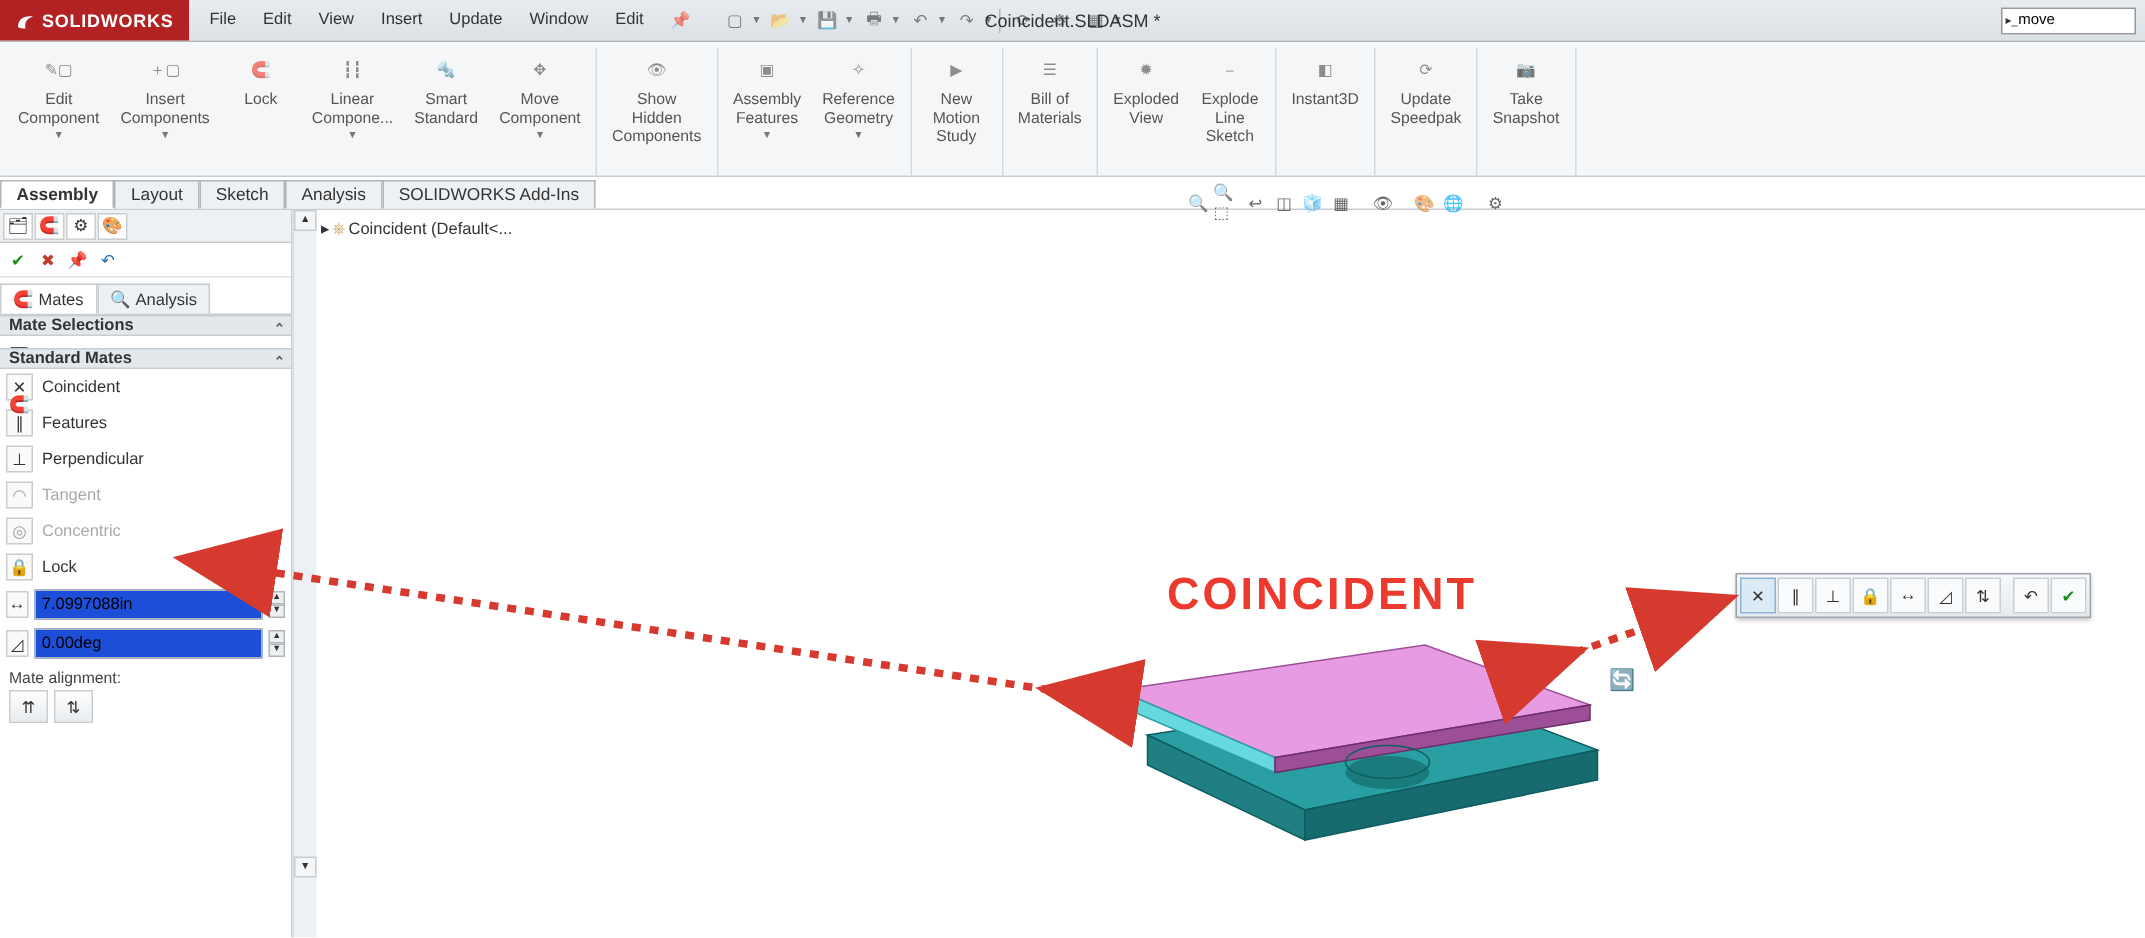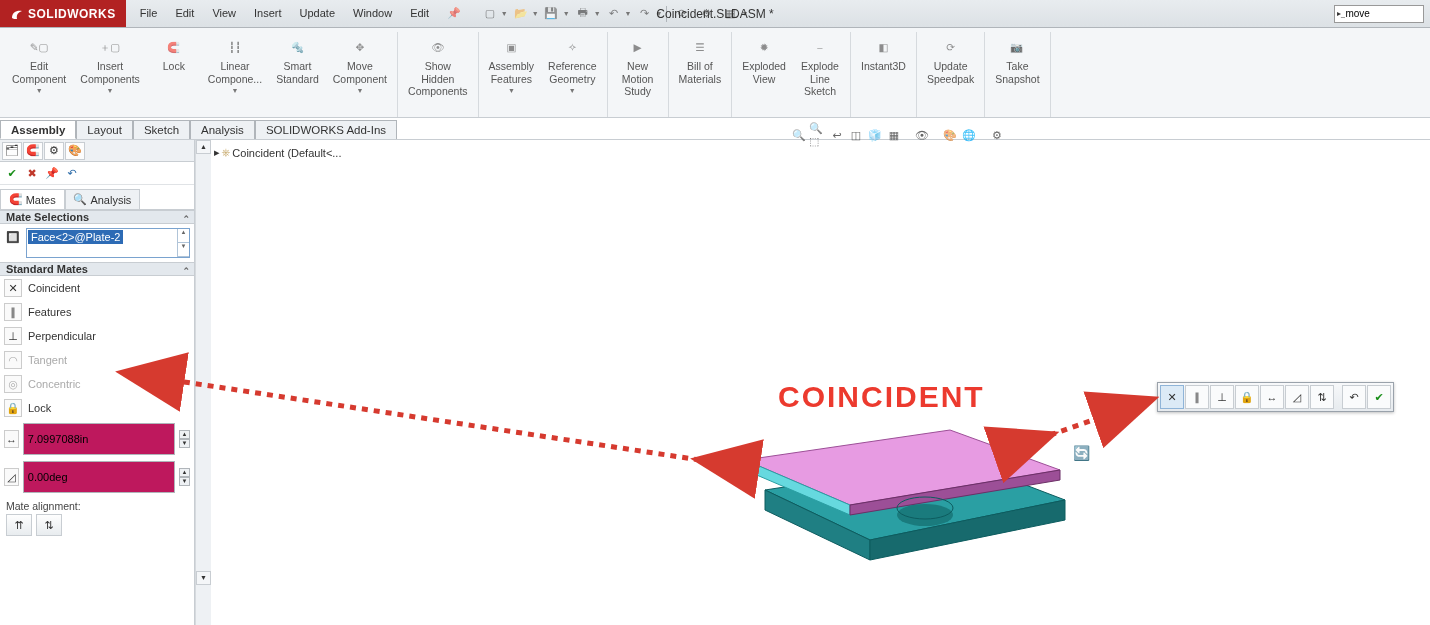--- a/index.html
+++ b/index.html
@@ -51,21 +51,21 @@
 .pm-section-head .coll { position: absolute; right: 4px; top: 3px; font-size: 9px; color: #666; }
 .pm-body { padding: 4px 4px 4px 26px; position: relative; }
 .sel-box { border: 1px solid #7aa3cf; background: #fff; min-height: 30px; font-size: 11px; position: relative; }
 .sel-item { background: #2d6bb5; color: #fff; padding: 1px 3px; margin: 1px; display: inline-block; }
 .sel-spin { position: absolute; right: 0; top: 0; bottom: 0; width: 12px; border-left: 1px solid #b0c4d8; display: flex; flex-direction: column; }
 .sel-spin span { flex: 1; text-align: center; font-size: 6px; color: #666; border-bottom: 1px solid #b0c4d8; }
 .side-ico { position: absolute; left: 4px; width: 18px; height: 18px; display: flex; align-items: center; justify-content: center; }
 .mate-list .mate-item { display: flex; align-items: center; gap: 6px; padding: 3px 4px; cursor: default; }
 .mate-ico { width: 18px; height: 18px; border: 1px solid #ccc; background: #fafafa; display: flex; align-items: center; justify-content: center; }
 .dim-row { display: flex; align-items: center; gap: 4px; padding: 3px 4px; }
-.dim-row input { flex: 1; border: 1px solid #b0b5ba; height: 32px; padding: 0 4px; font-size: 11px; background: #be185d; }
+.dim-row input { flex: 1; border: 1px solid #b0b5ba; height: 20px; padding: 0 4px; font-size: 11px; background: #1d4ed8; }
 .dim-row .spin { width: 14px; display: flex; flex-direction: column; }
 .dim-row .spin span { height: 9px; border: 1px solid #b0b5ba; font-size: 6px; text-align: center; line-height: 7px; background: #eef1f4; }
 .align-label { font-size: 10.5px; color: #444; padding: 4px 6px 2px; }
 .align-btns { display: flex; gap: 4px; padding: 0 6px 6px; }
 .align-btns span { width: 26px; height: 22px; border: 1px solid #c8cdd2; background: linear-gradient(#fefefe,#e8ecef); display: flex; align-items: center; justify-content: center; }
 
 
 .vscroll { width: 16px; background: #eef1f4; border-left: 1px solid #d6dade; position: relative; }
 .vscroll .up, .vscroll .dn { height: 14px; border: 1px solid #c8cdd2; background: #f4f6f8; font-size: 7px; text-align: center; line-height: 12px; }
 .vscroll .dn { position: absolute; bottom: 40px; left: 0; right: 0; }
@@ -283,27 +283,20 @@
           <span>Analysis</span>
         </div>
     </div>
 
     <div class="pm-section-head">
       <span>Mate Selections</span><span class="coll">⌃</span>
     </div>
     <div class="pm-body">
       <div class="side-ico" style="top:4px">🔲</div>
       <div class="side-ico" style="top:36px">🧲</div>
-      <div class="sel-box">
-        <span class="sel-item">Face&lt;2&gt;@Plate-2</span>
-        <div class="sel-spin">
-            <span>▲</span>
-            <span>▼</span>
-          </div>
-      </div>
     </div>
 
     <div class="pm-section-head">
       <span>Standard Mates</span><span class="coll">⌃</span>
     </div>
     <div class="mate-list">
       <div class="mate-item">
           <span class="mate-ico">✕</span>
           <span>Coincident</span>
         </div>

